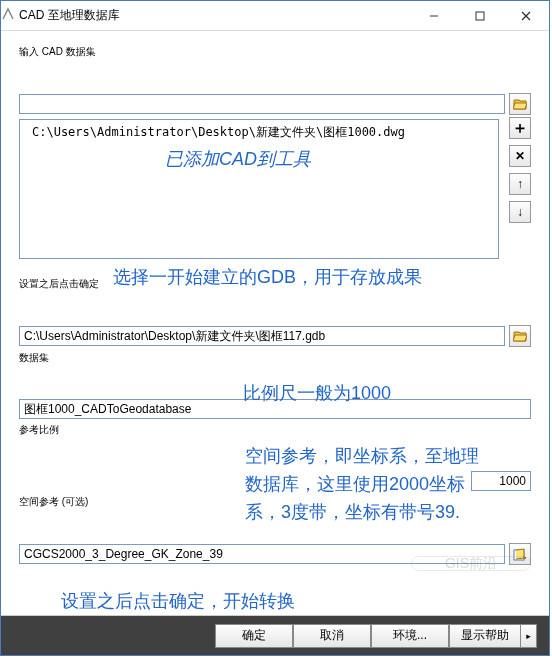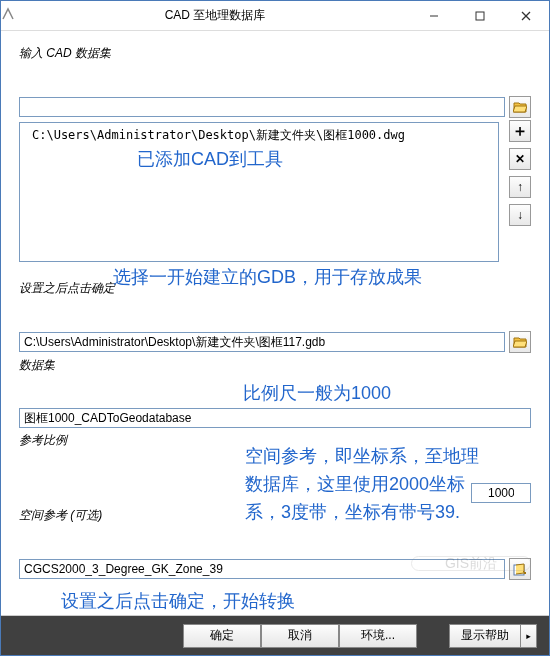--- a/index.html
+++ b/index.html
@@ -18,39 +18,38 @@
   background: #fff;
   display: flex;
   flex-direction: column;
 }
 .titlebar {
   height: 30px;
   background: #fff;
   display: flex;
   align-items: center;
   border-bottom: 1px solid #ddd;
-  text-align: center;
 }
 .titlebar .icon { margin-right: 4px; }
 .titlebar .title { flex: 1; font-size: 12px; }
 .winbtn {
   width: 46px;
   height: 28px;
   display: flex;
   align-items: center;
   justify-content: center;
   font-size: 14px;
 }
 .content {
   flex: 1;
   padding: 14px 18px 0 18px;
   position: relative;
   overflow: hidden;
 }
-.label { font-size: 12px; margin-bottom: 2px; font-style: italic; }
+.label { font-size: 10px; margin-bottom: 2px; }
 .row { display: flex; align-items: center; gap: 4px; margin-bottom: 4px; margin-top: 34px; }
 .textinput {
   flex: 1;
   border: 1px solid #7a9bc0;
   height: 20px;
   padding: 1px 4px;
   font-size: 12px;
   background: #fff;
   font-family: inherit;
 }
@@ -95,21 +94,21 @@
 }
 .btn {
   min-width: 78px;
   height: 24px;
   border: 1px solid #888;
   background: linear-gradient(#fdfdfd,#e6e6e6);
   font-size: 12px;
   cursor: pointer;
   font-family: inherit;
 }
-.helpwrap { display: flex; align-items: flex-start; padding-left: 32px; }
+.helpwrap { display: flex; align-items: flex-start; }
 .helpdrop {
   width: 16px;
   height: 24px;
   border: 1px solid #888;
   border-left: none;
   background: linear-gradient(#fdfdfd,#e6e6e6);
   display: flex;
   align-items: center;
   justify-content: center;
   font-size: 9px;
@@ -126,21 +125,21 @@
   align-items: center;
   justify-content: center;
   color: #333;
   border-radius: 14px;
   border: 1px solid #888;
 }
 .rightnum {
   width: 60px;
   border: 1px solid #7a9bc0;
   height: 20px;
-  padding: 1px 16px;
+  padding: 1px 4px;
   font-size: 12px;
   text-align: right;
   font-family: inherit;
 }
 </style>
 </head>
 <body>
 
 <div class="window">
   <div class="titlebar">
@@ -186,21 +185,21 @@
         <div style="padding:2px 10px;">C:\Users\Administrator\Desktop\新建文件夹\图框1000.dwg</div>
       </div>
       <div class="sidebtns">
         <div class="iconbtn" style="font-weight:bold;font-size:16px;">＋</div>
         <div class="iconbtn" style="font-weight:bold;">✕</div>
         <div class="iconbtn" style="font-weight:bold;">↑</div>
         <div class="iconbtn" style="font-weight:bold;">↓</div>
       </div>
     </div>
 
-    <div class="annot" style="top:116px;left:136px;">已添加CAD到工具</div>
+    <div class="annot" style="top:116px;left:164px;font-style:italic;">已添加CAD到工具</div>
     <div class="annot" style="top:234px;left:112px;">选择一开始建立的GDB，用于存放成果</div>
 
     <div style="height:12px;"></div>
     <div class="label">设置之后点击确定</div>
     <div class="row">
       <input class="textinput" value="C:\Users\Administrator\Desktop\新建文件夹\图框117.gdb" style="">
       <div class="iconbtn">
         <svg width="14" height="12" viewBox="0 0 14 12">
             <path d="M1 2 h5 l1 1 h6 v8 h-12 z" fill="#f4c142" stroke="#a07410"></path>
             <path d="M2 5 h12 l-2 6 h-12 z" fill="#ffe07a" stroke="#a07410"></path>

